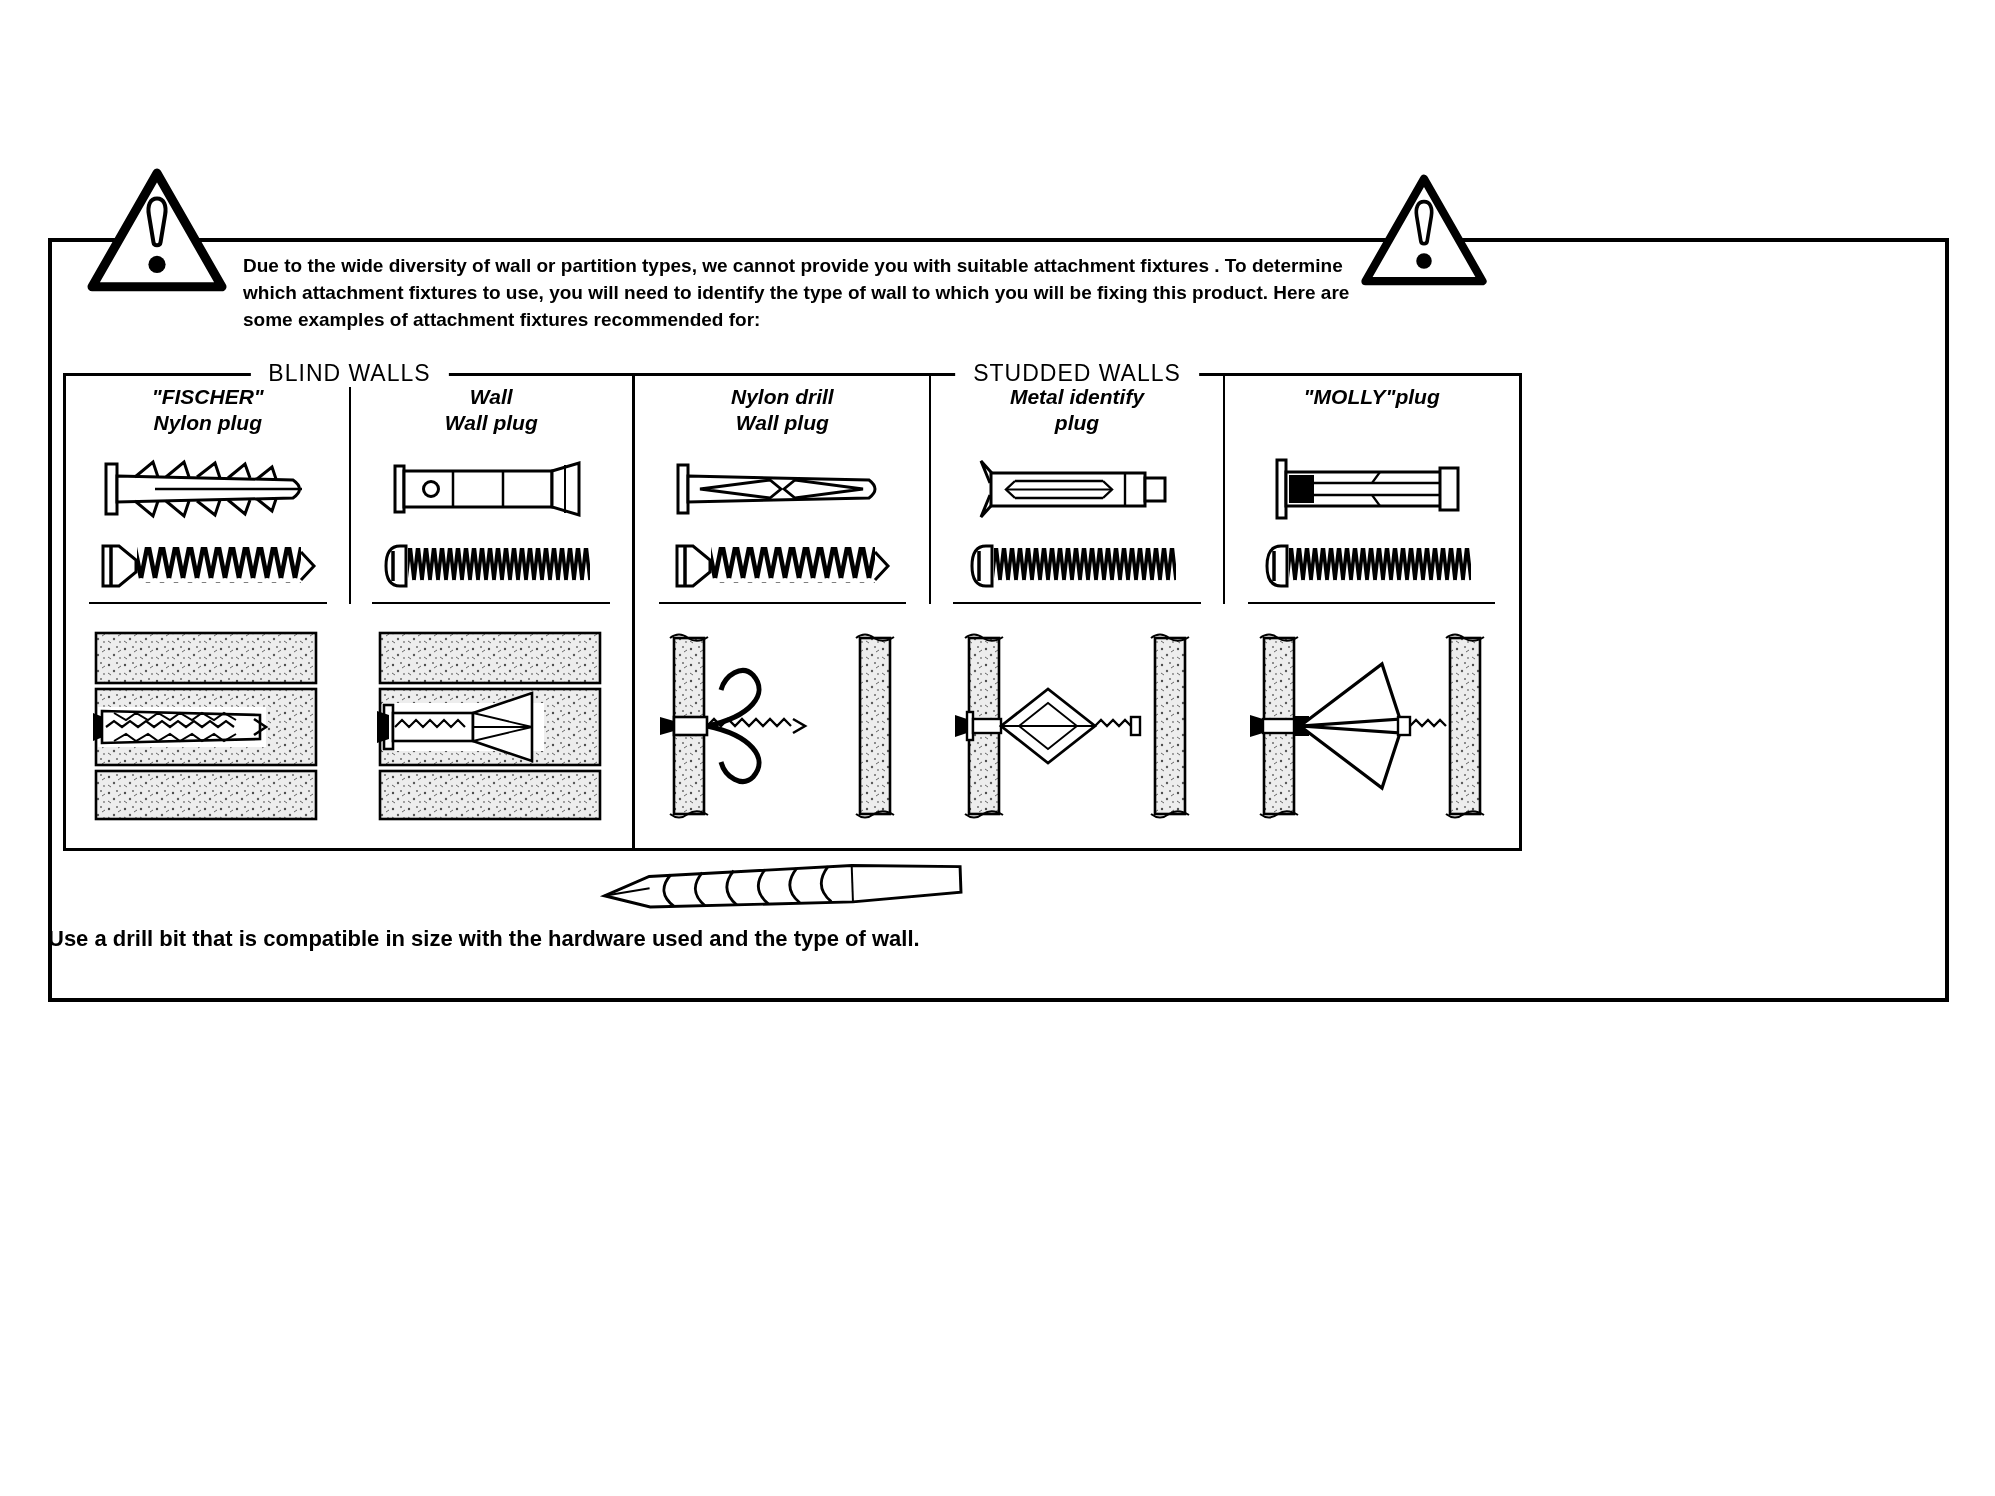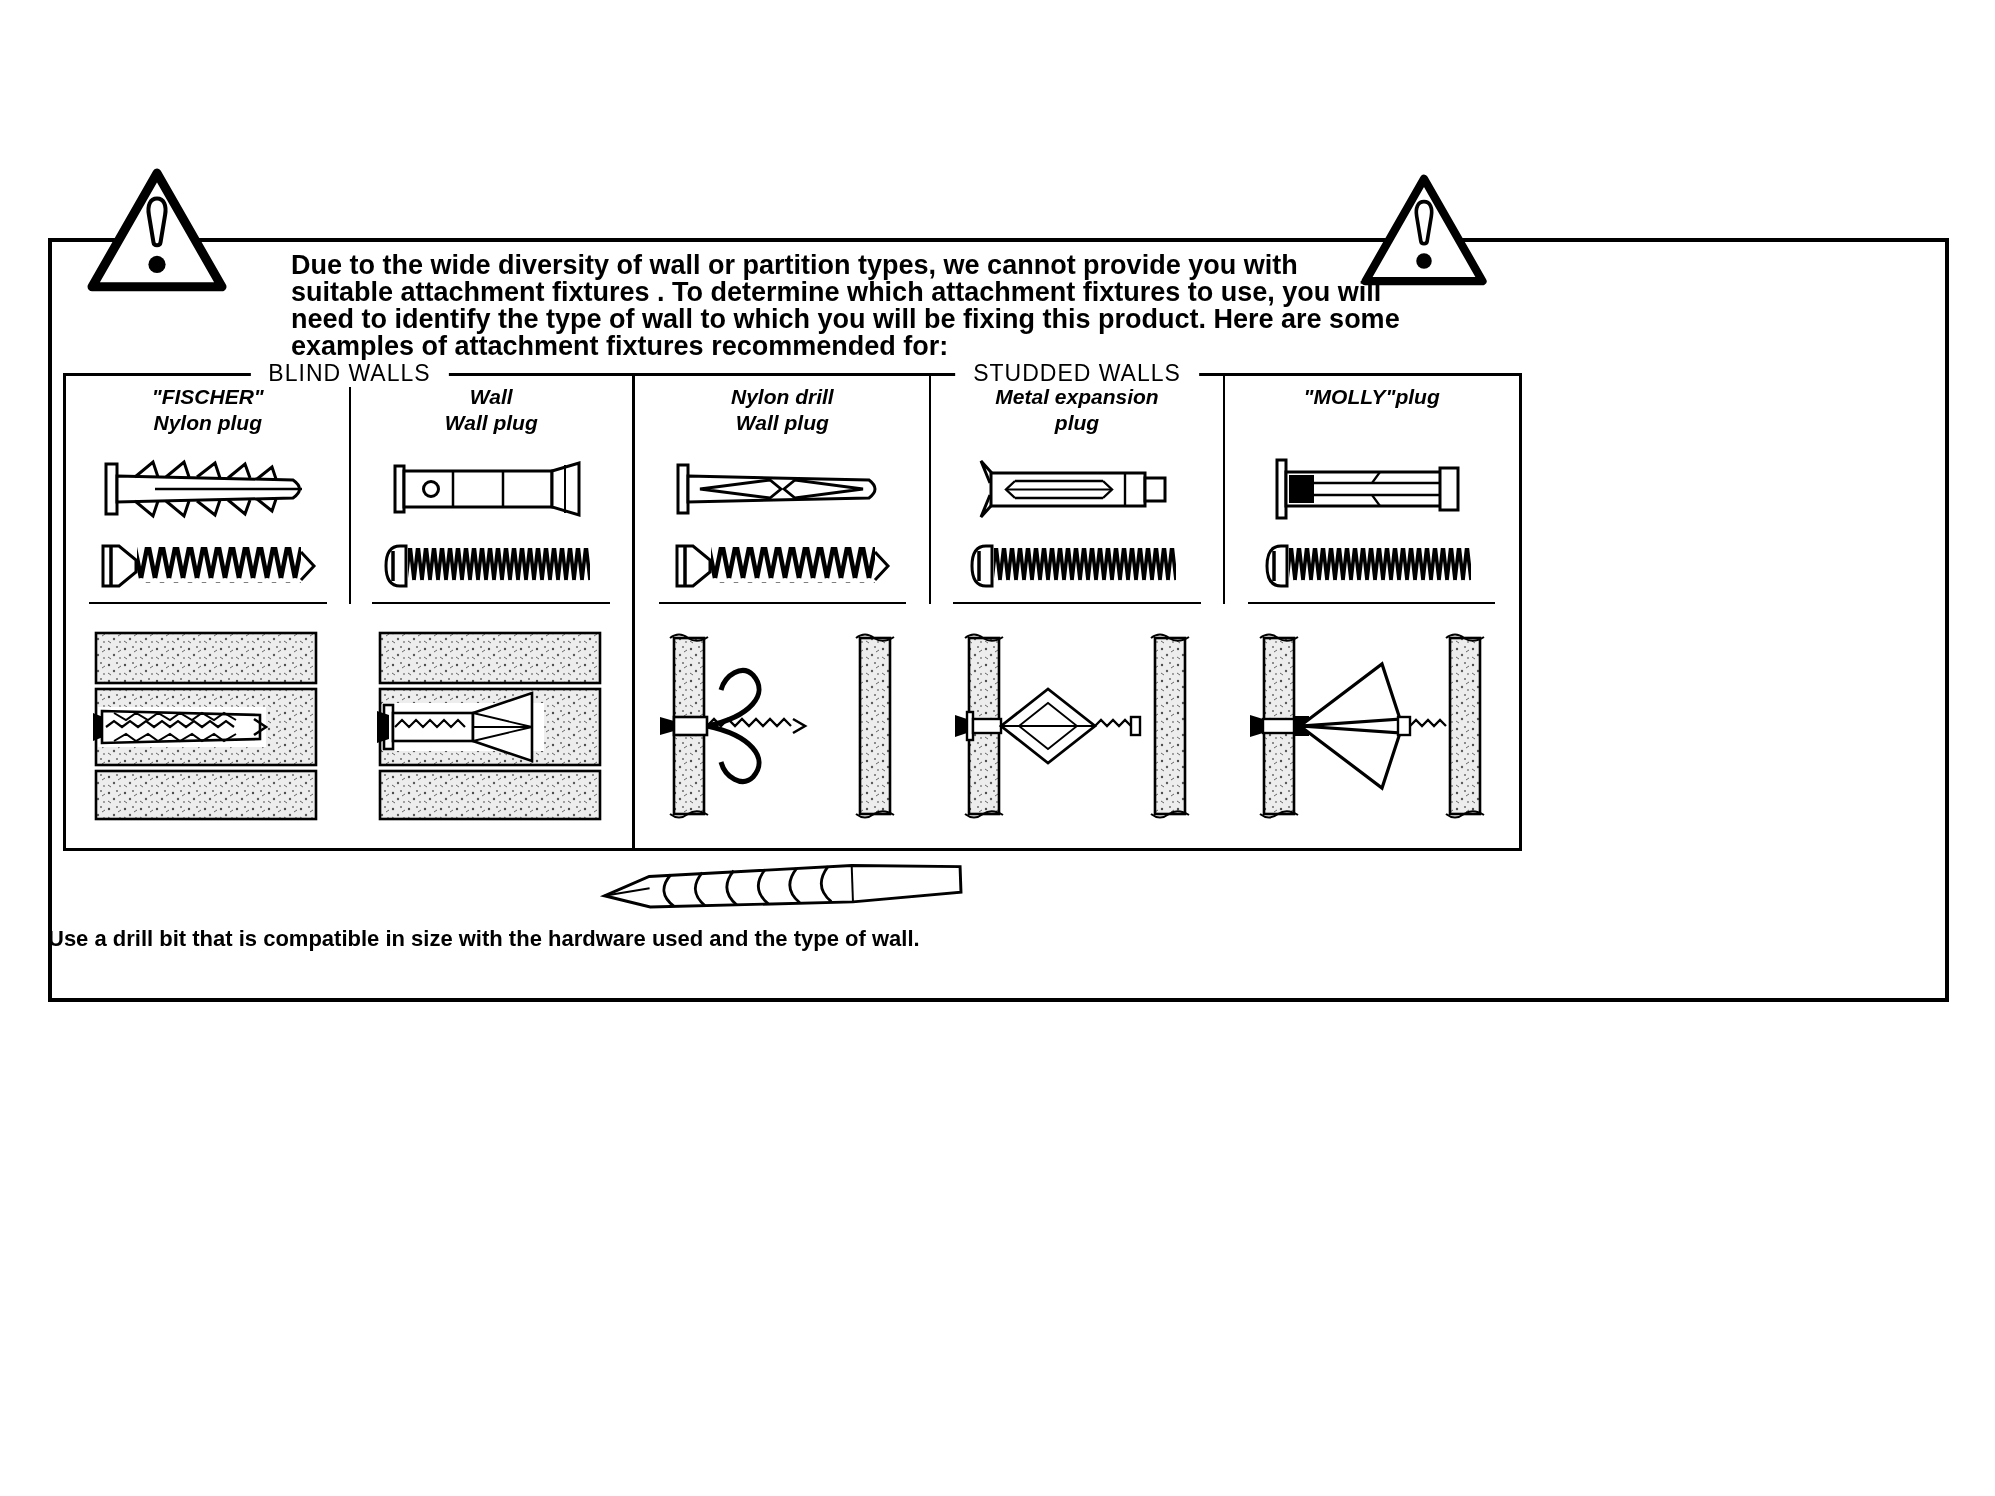--- a/index.html
+++ b/index.html
@@ -4,21 +4,21 @@
 <style>
   html,body{margin:0;padding:0;background:#fff;}
   .page{position:relative;width:1995px;height:1496px;background:#fff;
         font-family:"Liberation Sans",sans-serif;color:#000;overflow:hidden;}
   .outer-border{position:absolute;left:48px;top:238px;width:1893px;height:756px;
         border:4px solid #000;background:#fff;}
   .warn{position:absolute;z-index:3;}
   .warn-left{left:86px;top:166px;width:142px;height:128px;}
   .warn-right{left:1360px;top:172px;width:128px;height:116px;}
   .intro{position:absolute;left:243px;top:252px;width:1115px;z-index:2;
-        font-size:27px;font-weight:bold;line-height:27px;margin-left:48px;}
+        font-size:19px;font-weight:bold;line-height:27px;}
   .section-box{position:absolute;border:3px solid #000;background:#fff;}
   .box-blind{left:63px;top:373px;width:567px;height:472px;}
   .box-stud{left:632px;top:373px;width:884px;height:472px;}
   .section-title{position:absolute;top:-16px;left:50%;transform:translateX(-50%);
         background:#fff;padding:0 18px;font-size:23px;font-weight:normal;
         letter-spacing:1px;white-space:nowrap;z-index:2;}
   .cols{display:flex;height:100%;}
   .col{flex:1;display:flex;flex-direction:column;align-items:center;min-width:0;}
   .col-label{height:58px;margin-top:8px;text-align:center;font-weight:bold;
         font-style:italic;font-size:21px;line-height:26px;}
@@ -205,21 +205,21 @@
             <path d="M51,98 C94,89 114,66 97,47 C86,36 69,47 65,62" fill="none" stroke="#000" stroke-width="5"></path>
             <path d="M51,98 C94,107 114,130 97,149 C86,160 69,149 65,134" fill="none" stroke="#000" stroke-width="5"></path>
             <path d="M51,98 l7,-7 l7,7 l7,-7 l7,7 l7,-7 l7,7 l7,-7 l7,7 l7,-7 l7,7 l7,-7 l7,7" fill="none" stroke="#000" stroke-width="2.3"></path>
             <path d="M137,91 L149,98 L137,105" fill="none" stroke="#000" stroke-width="2.6"></path>
           </svg>
         </div>
       </div>
 
       <div class="col">
         <div class="col-label">
-          <div>Metal expansion</div>
+          <div>Metal identify</div>
           <div>plug</div>
         </div>
         <div class="plug-slot">
           <svg viewBox="0 0 200 80" width="200" height="80">
             <path d="M22,32 L4,12 L13,34 M22,48 L4,68 L13,46" fill="none" stroke="#000" stroke-width="3"></path>
             <rect x="14" y="24" width="154" height="33" fill="#fff" stroke="#000" stroke-width="3"></rect>
             <path d="M38,32 L126,32 M38,49 L126,49 M38,32 L29,40.5 L38,49 M126,32 L135,40.5 L126,49" fill="none" stroke="#000" stroke-width="2.4"></path>
             <line x1="29" y1="40.5" x2="135" y2="40.5" stroke="#000" stroke-width="2"></line>
             <line x1="148" y1="24" x2="148" y2="57" stroke="#000" stroke-width="2.4"></line>
             <rect x="168" y="29" width="20" height="23" fill="#fff" stroke="#000" stroke-width="3"></rect>

